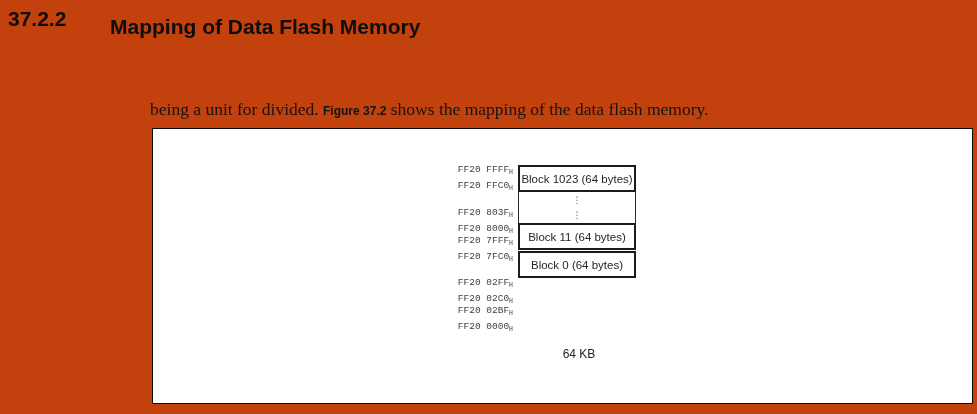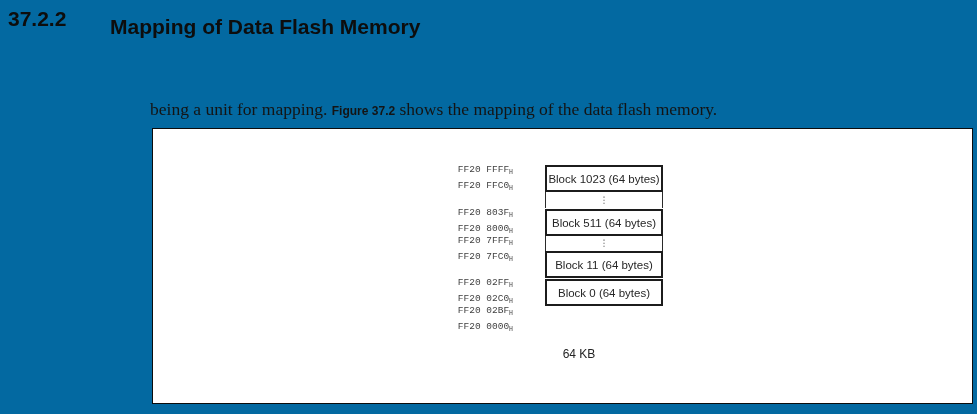--- a/index.html
+++ b/index.html
@@ -1,35 +1,35 @@
 <!DOCTYPE html>
 <html><head>
 <meta charset="utf-8">
 <style>
   html,body{margin:0;padding:0;background:#ffffff;}
-  .screen{position:relative;width:977px;height:414px;background:#0369a1;overflow:hidden;
+  .screen{position:relative;width:977px;height:414px;background:#c2410c;overflow:hidden;
           font-family:"Liberation Sans",sans-serif;color:#111;}
 
   
   .hnum{position:absolute;left:8px;top:7px;font-size:21px;font-weight:bold;color:#0d0d0d;
         font-family:"Liberation Sans",sans-serif;}
   .htitle{position:absolute;left:110px;top:15px;font-size:21px;font-weight:bold;color:#0d0d0d;
         font-family:"Liberation Sans",sans-serif;}
 
   
   .para{position:absolute;left:150px;top:48px;width:810px;
         font-family:"Liberation Serif",serif;font-size:17.5px;line-height:29px;color:#141414;}
   .figref{font-family:"Liberation Sans",sans-serif;font-weight:bold;font-size:12px;}
 
   
   .figure-box{position:absolute;left:152px;top:128px;width:819px;height:274px;
               border:1.5px solid #0c0c0c;background:#ffffff;}
 
   
-  .blocks-col{position:absolute;left:376px;top:36px;width:118px;padding-left:16px;}
+  .blocks-col{position:absolute;left:349px;top:36px;width:118px;padding-left:16px;}
   .mblock{box-sizing:border-box;height:27px;border:2px solid #1c1c1c;background:#fff;
           display:flex;align-items:center;justify-content:center;
           font-size:11.5px;color:#262626;font-family:"Liberation Sans",sans-serif;white-space:nowrap;}
   .mblock.gap-above{margin-top:1px;}
   .mdots{box-sizing:border-box;height:16px;border-left:1px solid #2a2a2a;border-right:1px solid #2a2a2a;
          display:flex;align-items:center;justify-content:center;
          font-size:9px;line-height:9px;color:#3a3a3a;}
   .mdots.second{height:15px;}
 
   
@@ -51,21 +51,21 @@
              color:#c9c9c9;text-shadow:1px 1px 0 rgba(255,255,255,.95),-1px -1px 0 rgba(175,175,175,.25);}
 </style>
 </head>
 <body>
 
 <div class="screen">
 
   <span class="hnum">37.2.2</span>
   <span class="htitle">Mapping of Data Flash Memory</span>
 
-  <p class="para"><br><span>being a unit for mapping. </span><span class="figref">Figure 37.2</span><span> shows the mapping of the data flash memory.</span></p>
+  <p class="para"><br><span>being a unit for divided. </span><span class="figref">Figure 37.2</span><span> shows the mapping of the data flash memory.</span></p>
 
   <div class="figure-box">
 
     <div class="addr-pair ap0">
       <div><span>FF20 FFFF</span><span class="sub">H</span></div>
       <div><span>FF20 FFC0</span><span class="sub">H</span></div>
     </div>
     <div class="addr-pair ap1">
       <div><span>FF20 803F</span><span class="sub">H</span></div>
       <div><span>FF20 8000</span><span class="sub">H</span></div>
@@ -79,21 +79,20 @@
       <div><span>FF20 02C0</span><span class="sub">H</span></div>
     </div>
     <div class="addr-pair ap4">
       <div><span>FF20 02BF</span><span class="sub">H</span></div>
       <div><span>FF20 0000</span><span class="sub">H</span></div>
     </div>
 
     <div class="blocks-col">
       <div class="mblock">Block 1023 (64 bytes)</div>
       <div class="mdots">⋮</div>
-      <div class="mblock gap-above">Block 511 (64 bytes)</div>
       <div class="mdots second">⋮</div>
       <div class="mblock">Block 11 (64 bytes)</div>
       <div class="mblock gap-above">Block 0 (64 bytes)</div>
     </div>
 
     <div class="size-value">64 KB</div>
 
   </div>
 
 

